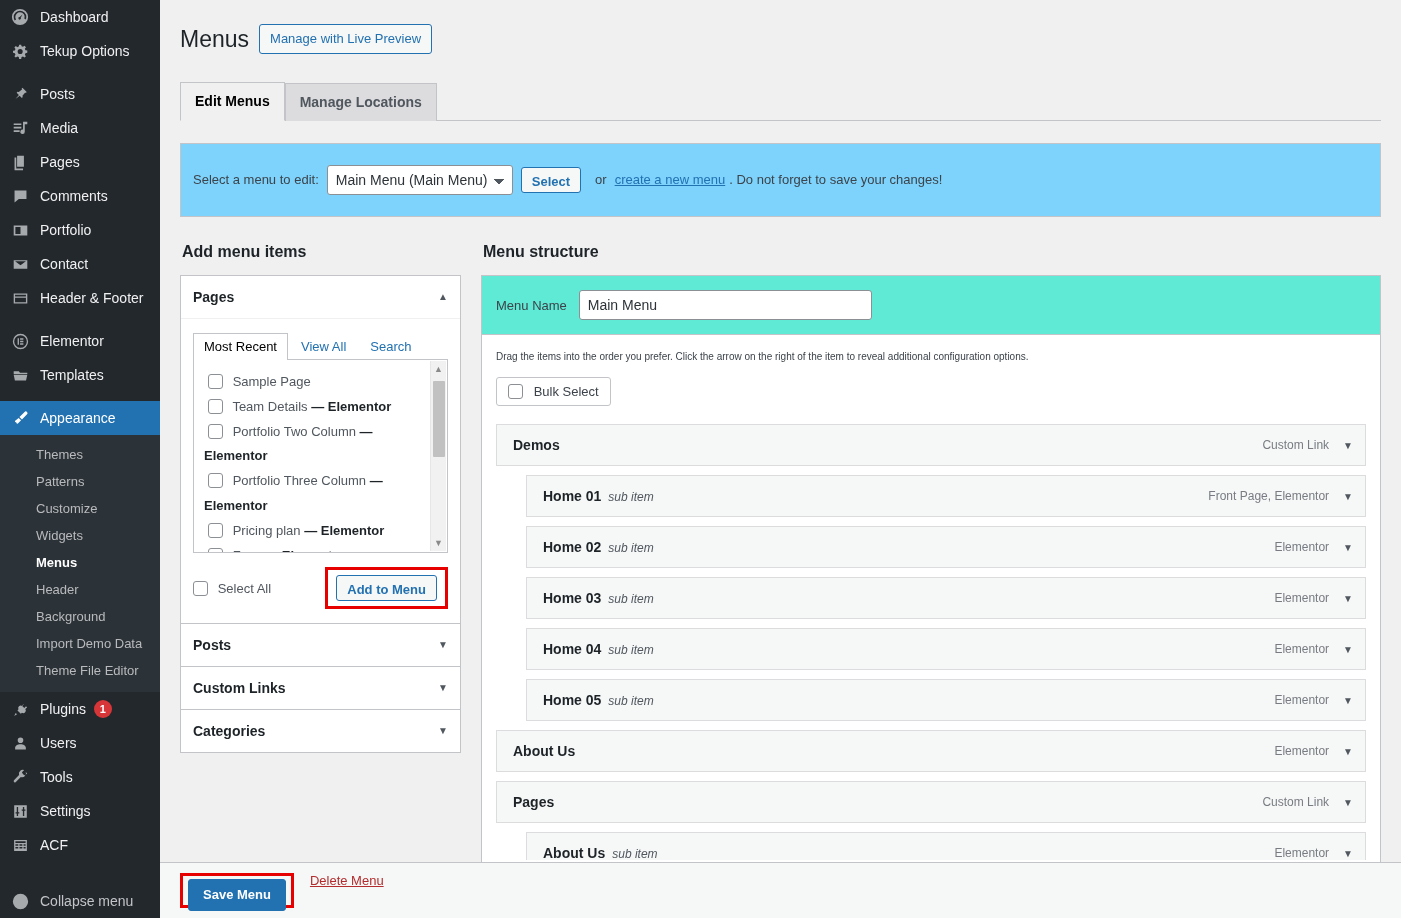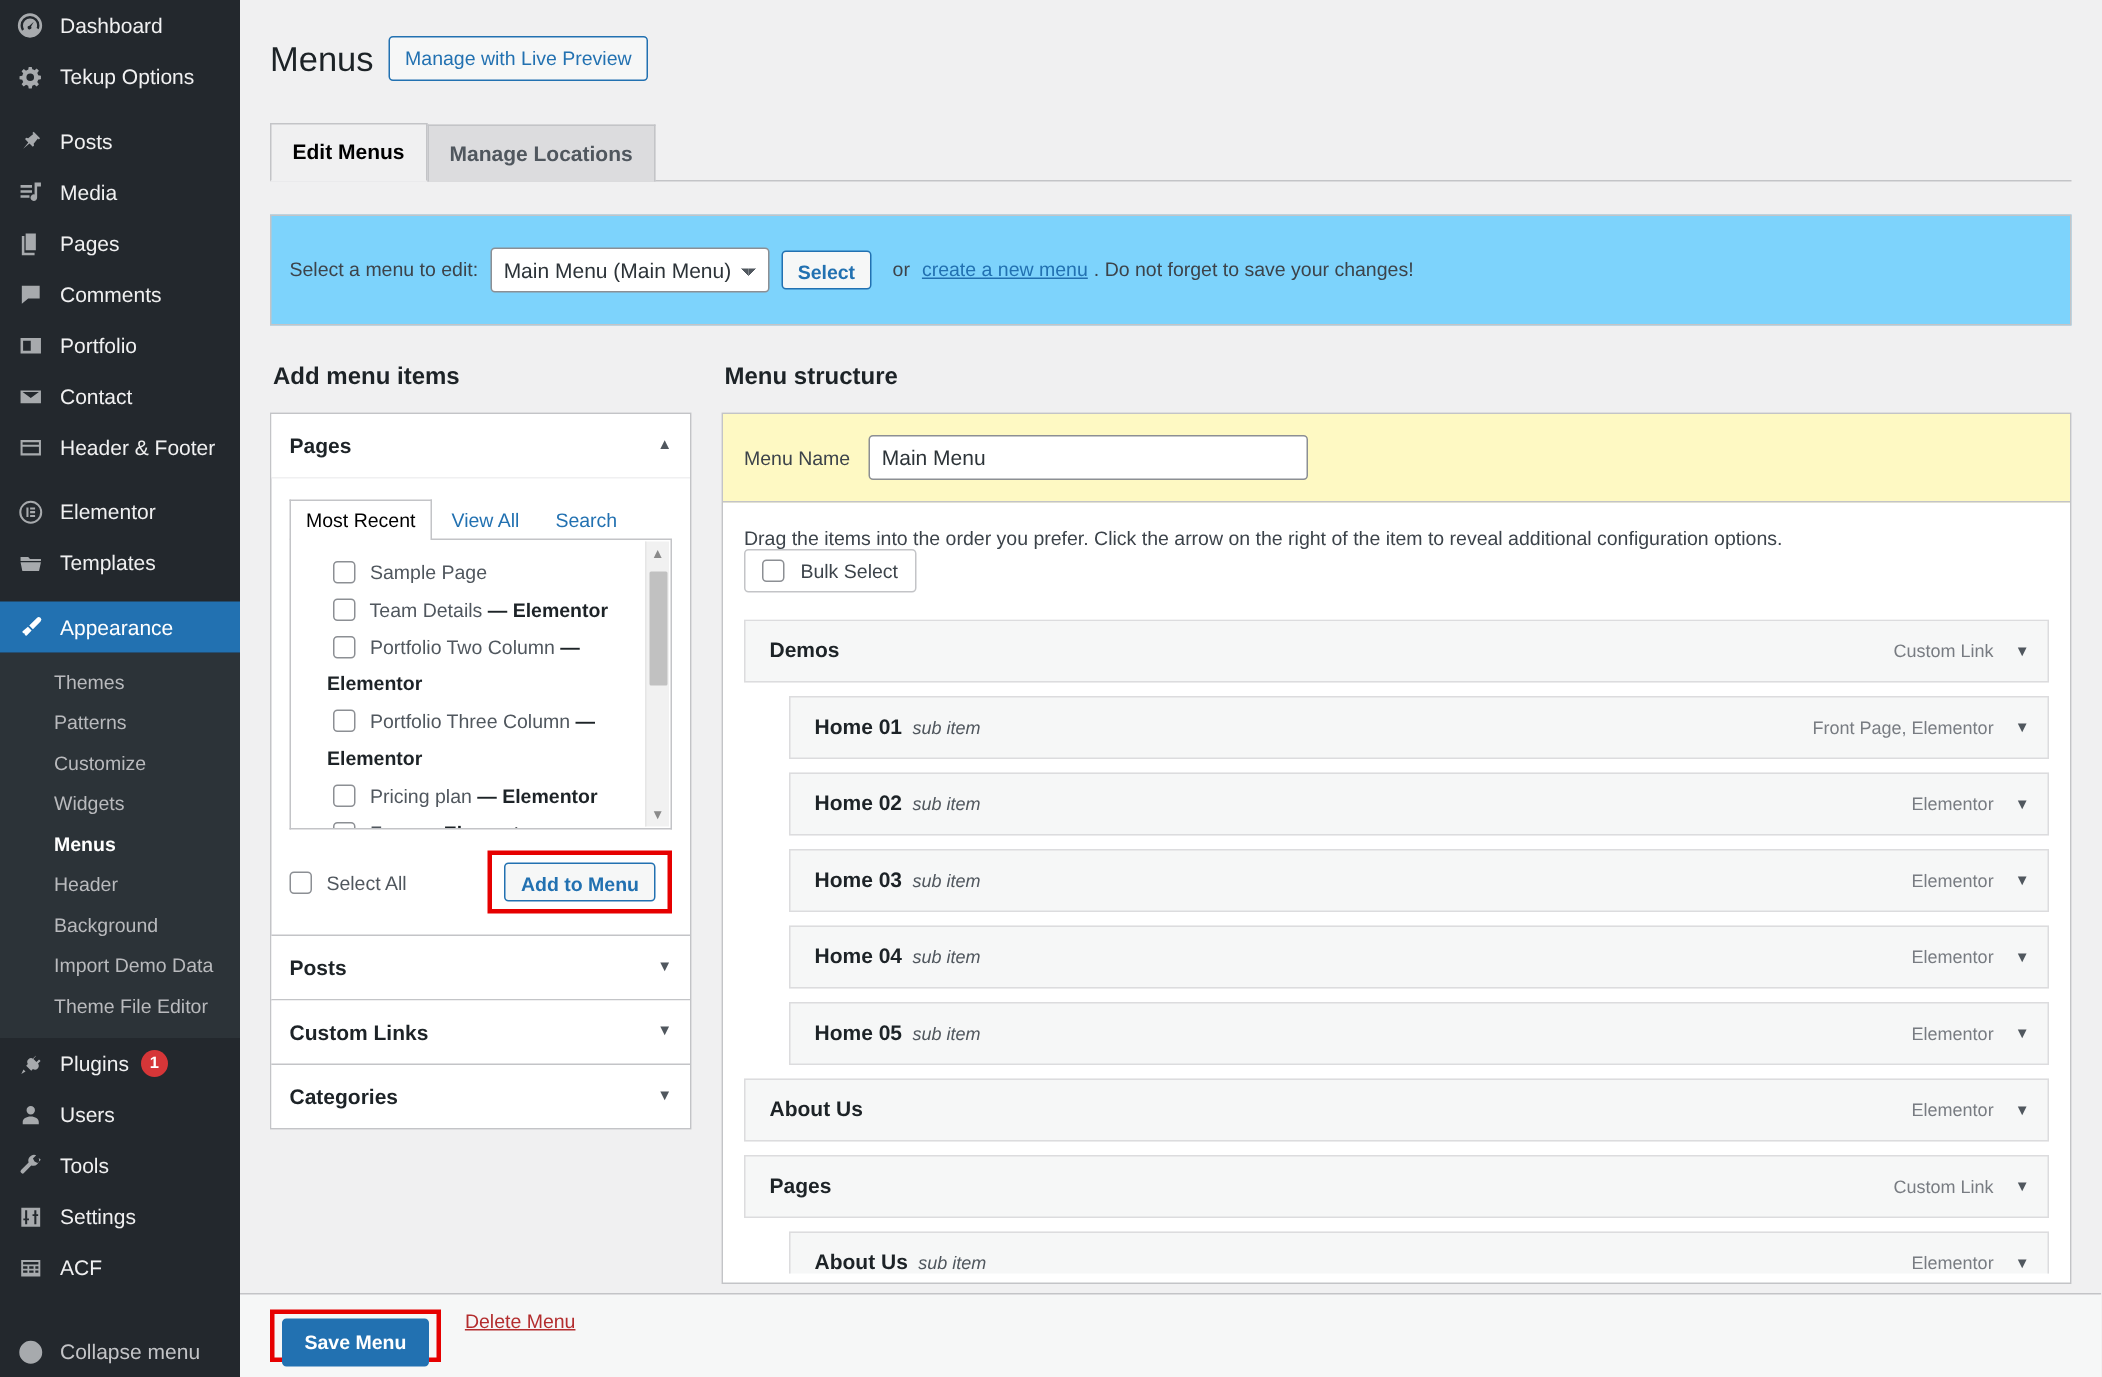--- a/index.html
+++ b/index.html
@@ -143,21 +143,21 @@
   .taxtab.active { background: #fff; border-color: #c3c4c7; color: #000000; }
 
   .tabs-panel {
     border: 1px solid #c3c4c7; border-top: none; background: #fff;
     height: 193px; overflow: hidden; position: relative;
     padding: 10px 4px 8px 8px;
   }
   .tabs-panel .scrollinner { padding-right: 18px; }
   .checkbox-row {
     font-size: 13px; line-height: 1.85; color: #50575e;
-    display: block; margin: 0 0 1px 16px; cursor: pointer;
+    display: block; margin: 0 0 1px 2px; cursor: pointer;
   }
   .checkbox-row input[type=checkbox] {
     -webkit-appearance: none; appearance: none;
     width: 15px; height: 15px; border: 1px solid #8c8f94; border-radius: 3px;
     background: #fff; vertical-align: -3px; margin: 0 6px 0 4px; cursor: pointer;
   }
   .checkbox-row b { font-weight: 700; color: #1d2327; }
 
   
   .fakescroll {
@@ -179,29 +179,29 @@
     width: 15px; height: 15px; border: 1px solid #8c8f94; border-radius: 3px;
     background: #fff; vertical-align: -3px; margin: 0 6px 0 0; cursor: pointer;
   }
 
   .redbox { border: 3px solid #e60000; padding: 5px 8px; display: inline-block; }
 
   
   .menu-edit { background: #fff; border: 1px solid #c3c4c7; }
   .menu-name-row {
     display: flex; align-items: center; gap: 12px;
-    padding: 14px 14px; border-bottom: 1px solid #c3c4c7; background: #fef9c3;
+    padding: 14px 14px; border-bottom: 1px solid #c3c4c7; background: #5eead4;
   }
   .menu-name-row label { font-size: 13px; color: #3c434a; }
   input.menu-name-input {
     font-size: 14px; padding: 5px 8px; height: 30px; width: 293px;
     border: 1px solid #8c8f94; border-radius: 3px; color: #2c3338; background: #fff;
   }
   .menu-inner { padding: 16px 14px 6px 14px; }
-  .drag-instructions { font-size: 13px; color: #3c434a; }
+  .drag-instructions { font-size: 10px; color: #3c434a; margin-bottom: 15px; }
   .bulk-select-wrap {
     display: inline-block; border: 1px solid #c3c4c7; border-radius: 3px;
     background: #fff; padding: 6px 11px; font-size: 13px; color: #3c434a; cursor: pointer;
   }
   .bulk-select-wrap input[type=checkbox] {
     -webkit-appearance: none; appearance: none;
     width: 15px; height: 15px; border: 1px solid #8c8f94; border-radius: 3px;
     background: #fff; vertical-align: -3px; margin-right: 7px; cursor: pointer;
   }
 

